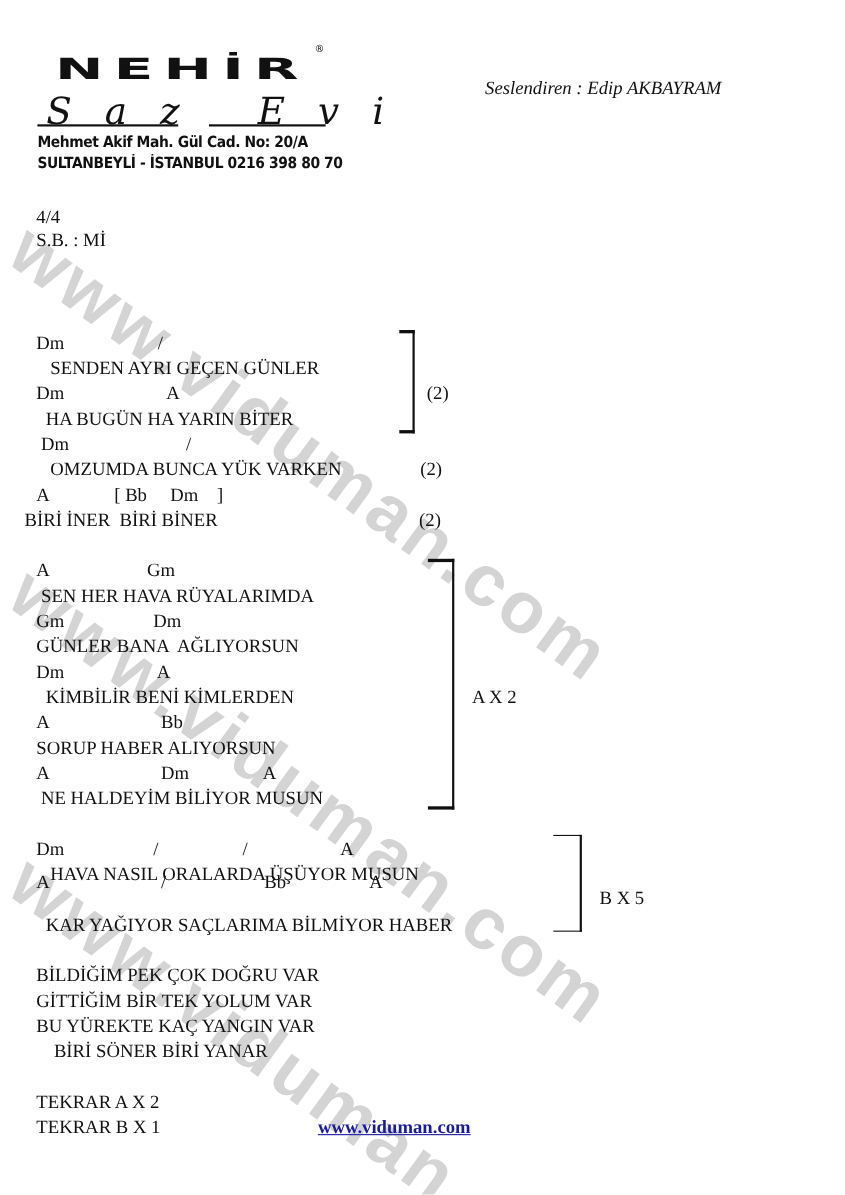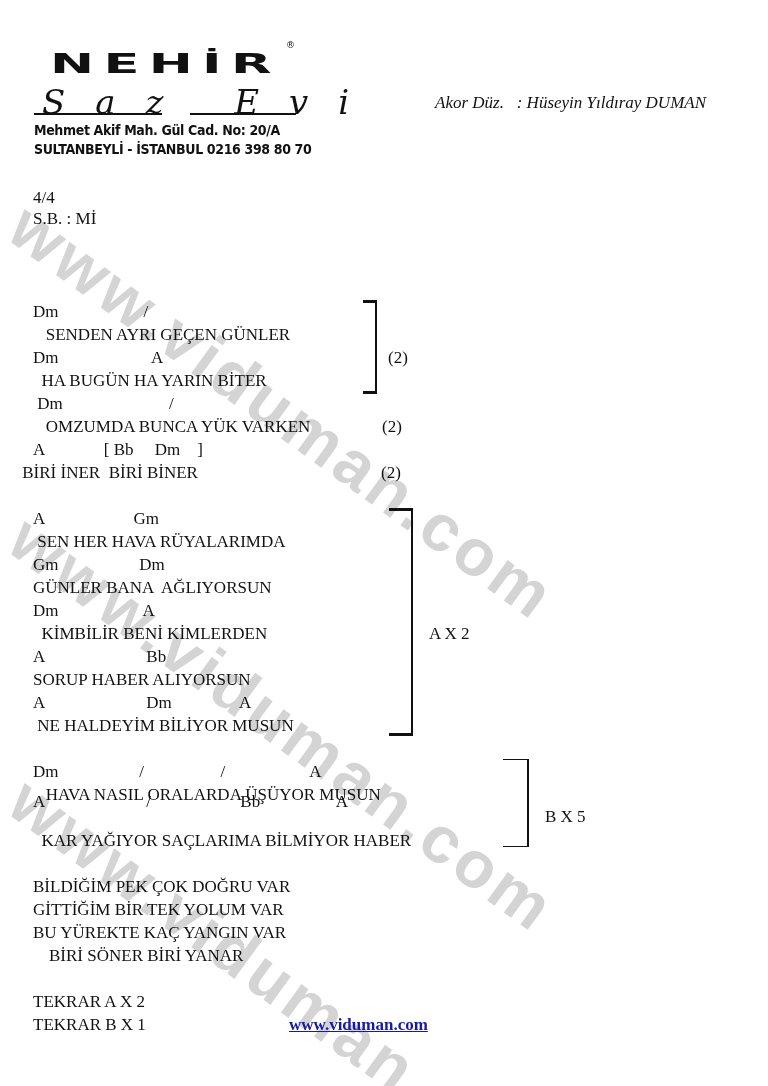--- a/index.html
+++ b/index.html
@@ -53,21 +53,21 @@
   <div>
     <div class="logo-nehir">NEHİR</div>
     <div class="reg">®</div>
     <div class="logo-saz">Saz Evi</div>
     <div class="saz-underline" style="left:34px; width:128px;"></div>
     <div class="saz-underline" style="left:190px; width:106px;"></div>
   </div>
   <div class="addr" style="top:122px;">Mehmet Akif Mah. Gül Cad. No: 20/A</div>
   <div class="addr" style="top:141px;">SULTANBEYLİ - İSTANBUL 0216 398 80 70</div>
 
-  <div class="credit" style="left:435px; top:93px;">Akor Düz.   : Hüseyin Yıldıray DUMAN</div>
+  <div class="credit" style="left:441px; top:70px;">Seslendiren : Edip AKBAYRAM</div>
 
   <div class="abs line" style="left:33px; top:188px;">4/4</div>
   <div class="abs line" style="left:33px; top:209px;">S.B. : Mİ</div>
 
 
   <div id="lyrics">
       <div class="abs line" style="left: 33px; top: 302px;">Dm                    /</div>
       <div class="abs line" style="left: 33px; top: 325px;">   SENDEN AYRI GEÇEN GÜNLER</div>
       <div class="abs line" style="left: 33px; top: 348px;">Dm                      A</div>
       <div class="abs line" style="left: 33px; top: 371px;">  HA BUGÜN HA YARIN BİTER</div>

